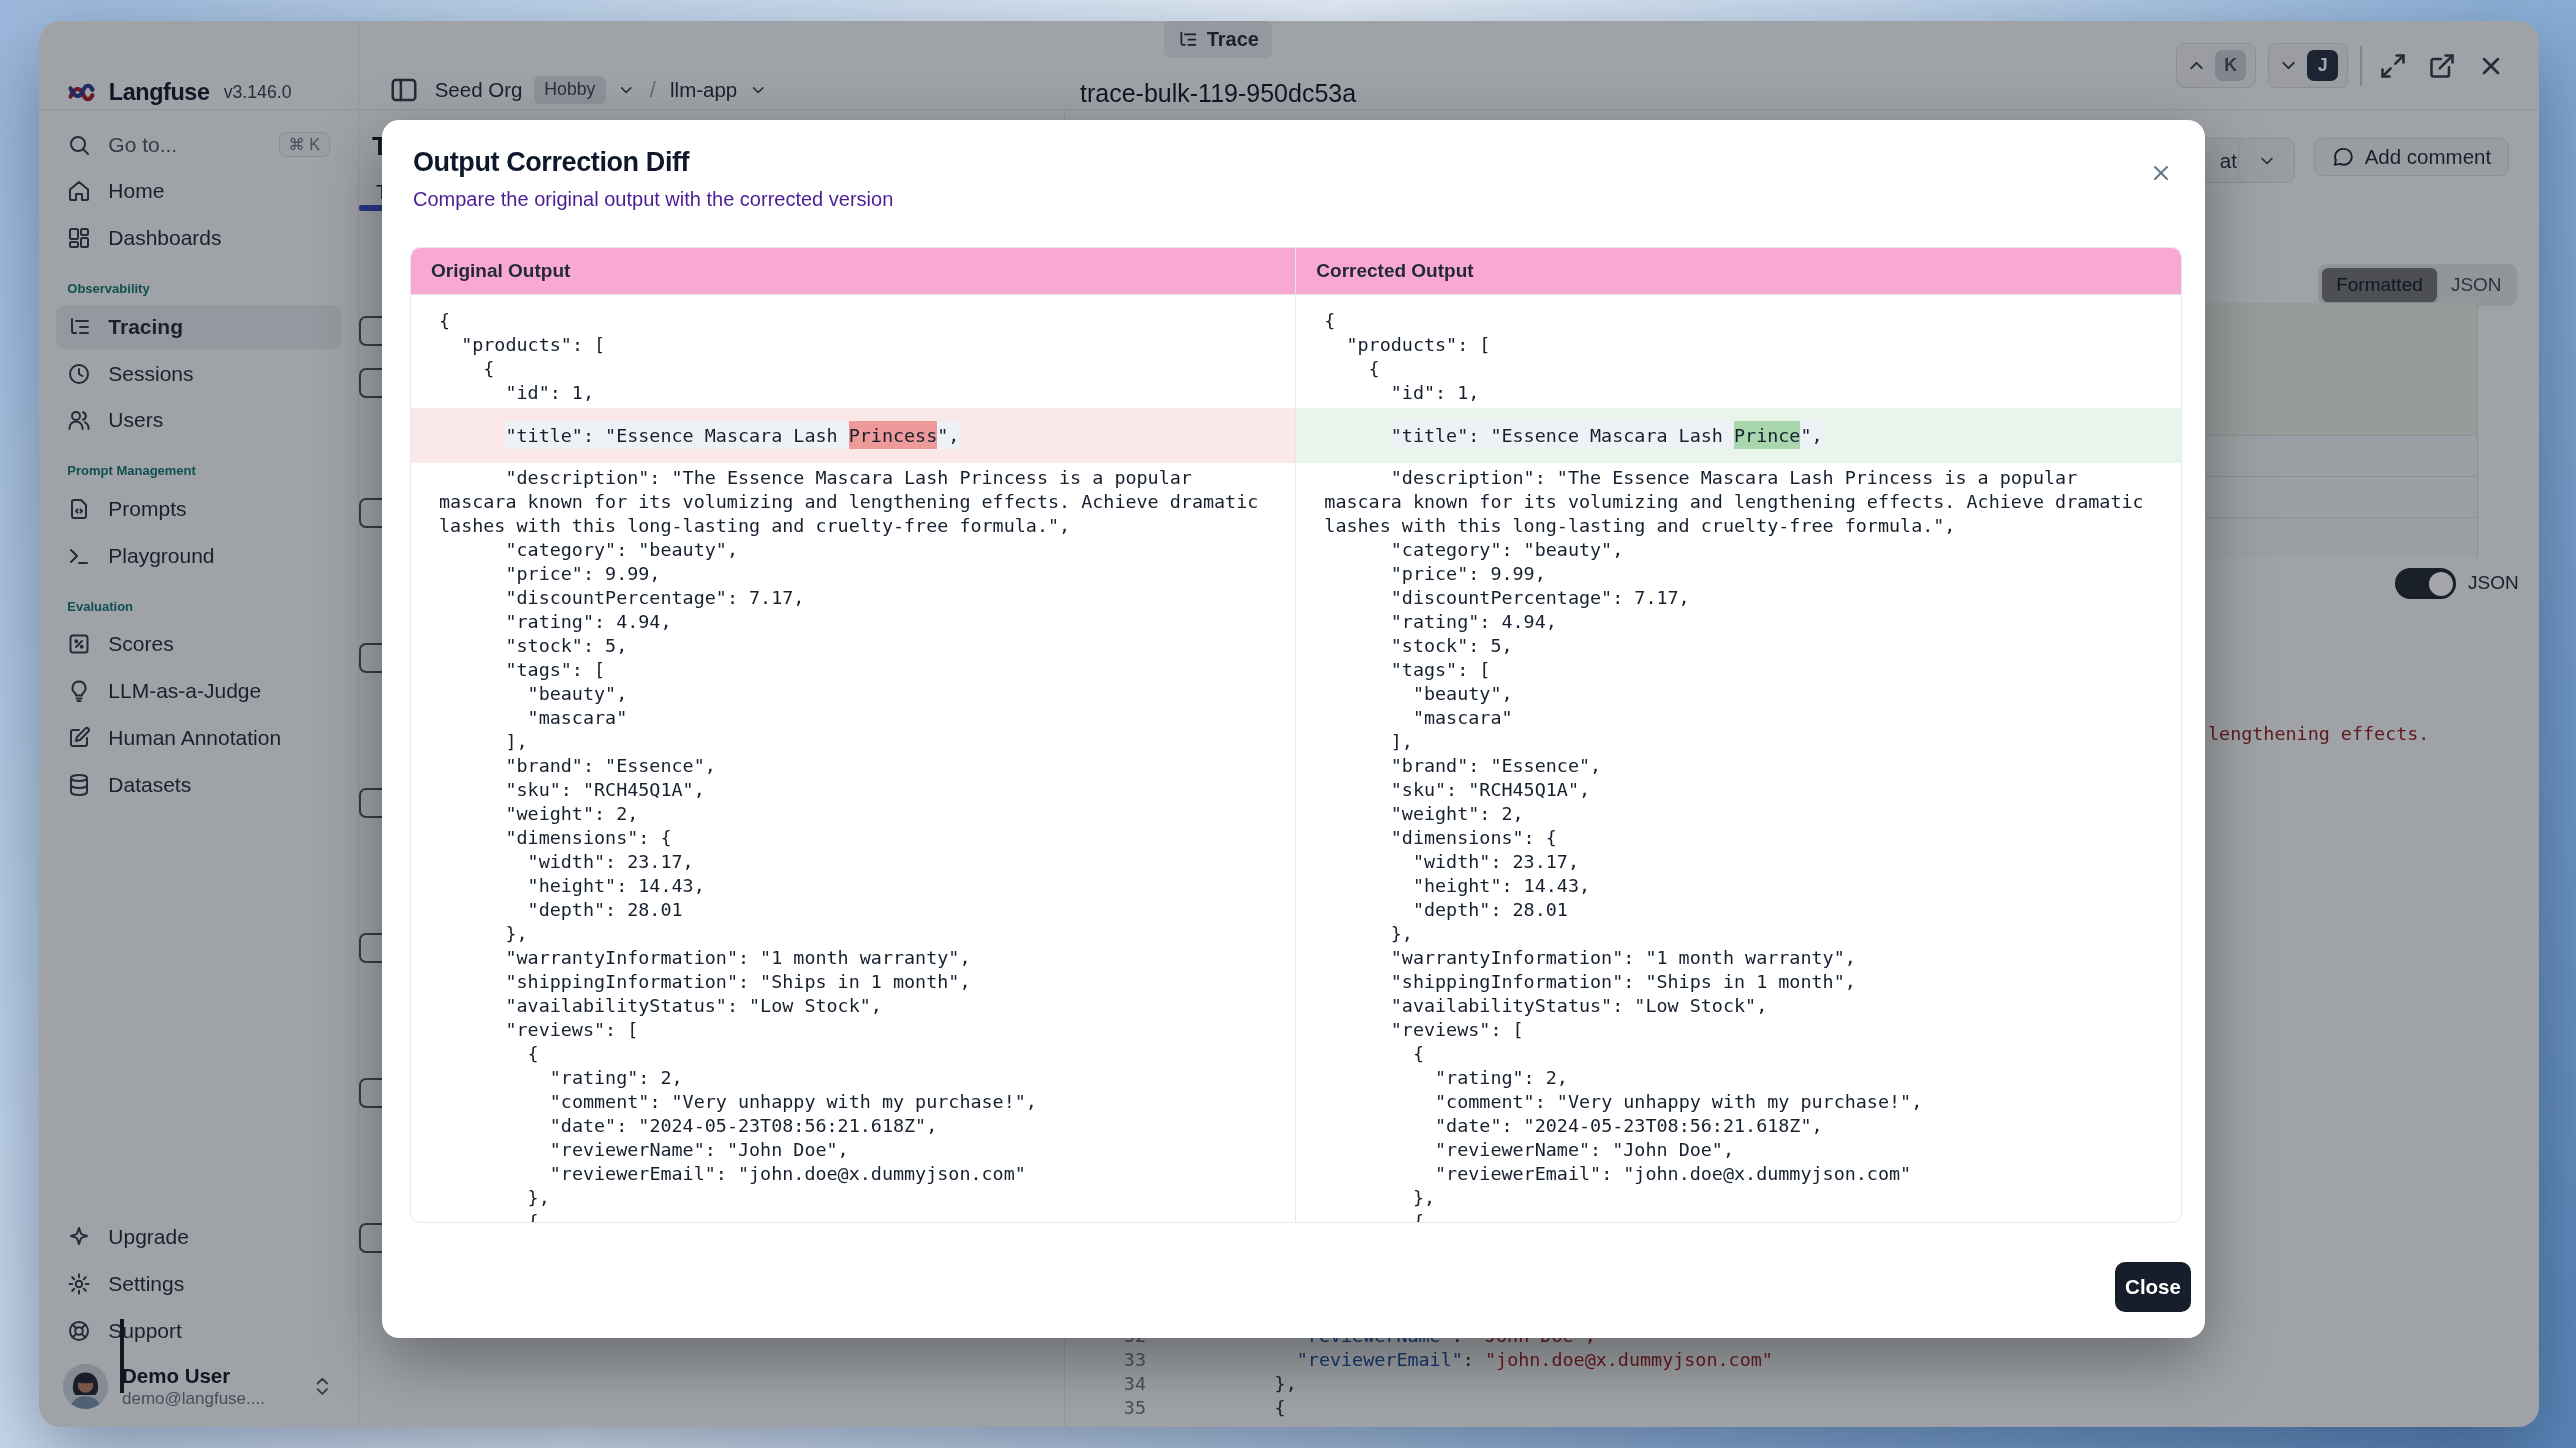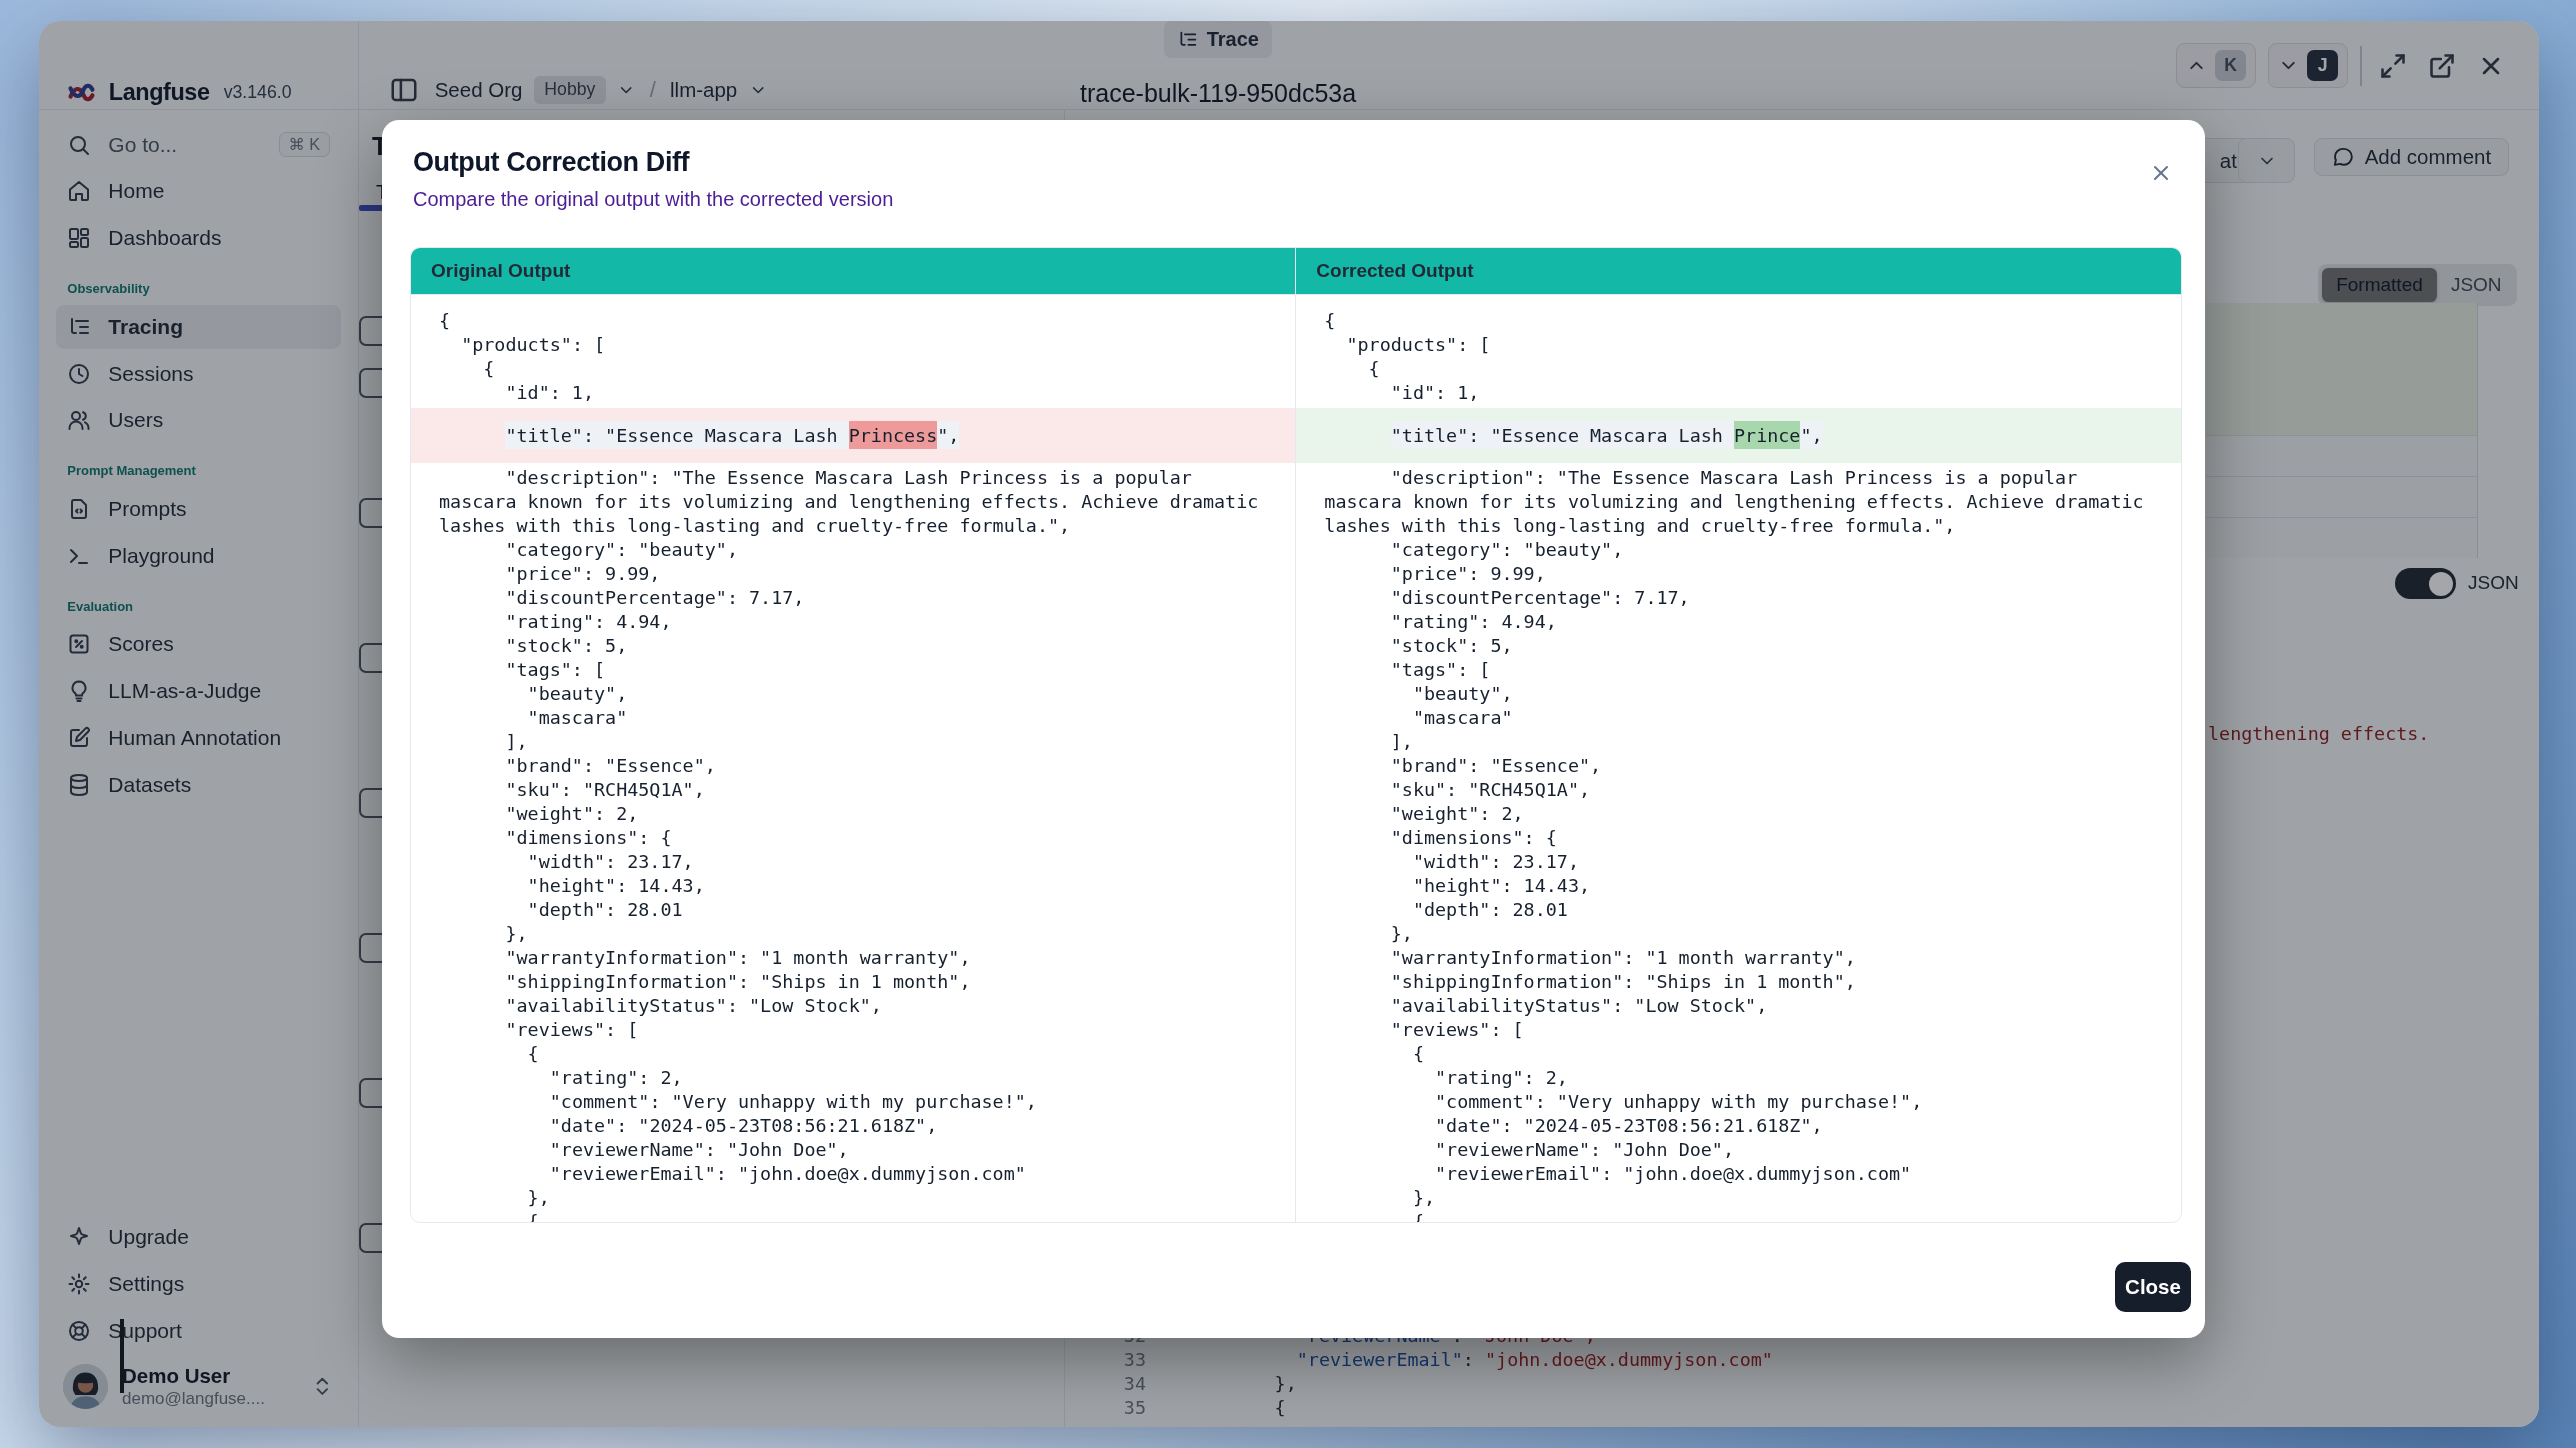--- a/index.html
+++ b/index.html
@@ -98,21 +98,21 @@
   .modal {
     position:absolute; left:343px; top:99px; width:1823px; height:1218px;
     background:#ffffff; border-radius:17px; z-index:50;
     box-shadow:0 21px 64px rgba(0,0,0,.35);
   }
   .m-title { position:absolute; left:31px; top:27px; font-size:27px; font-weight:bold; color:#0f172a; letter-spacing:-0.4px; }
   .m-sub { position:absolute; left:31px; top:68px; font-size:20px; color:#4c1d95; }
   .m-close { position:absolute; right:28px; top:37px; color:#64748b; padding:4.2px; }
 
   .diff-box { position:absolute; left:28px; right:23.4px; top:127px; bottom:115px; border:1.4px solid #e5e9ef; border-radius:10px; overflow:hidden; display:flex; flex-direction:column; background:#fff; }
-  .diff-head { display:flex; background:#14b8a6; border-bottom:1.4px solid #e5e9ef; flex:0 0 auto; }
+  .diff-head { display:flex; background:#f9a8d4; border-bottom:1.4px solid #e5e9ef; flex:0 0 auto; }
   .dh-cell { flex:1 1 0; padding:12px 20px; font-size:19px; font-weight:700; color:#1f2937; }
   .dh-cell + .dh-cell { border-left:1.4px solid #e5e9ef; }
   .diff-body { flex:1 1 auto; display:flex; overflow:hidden; }
   .dpanel { flex:1 1 0; overflow:hidden; padding-top:14px; }
   .dpanel + .dpanel { border-left:1.4px solid #e5e9ef; }
   .code-pre { font-family:"DejaVu Sans Mono",monospace; font-size:18.4px; line-height:24px; color:#16202e; }
   .ln { white-space:pre-wrap; word-break:break-word; padding:0 15.6px 0 28px; }
   .ln.changed { padding-top:15.6px; padding-bottom:15.6px; margin:2.8px 0; }
   .ln.changed.del-row { background:#fbe9e9; }
   .ln.changed.add-row { background:#e9f4ea; }

